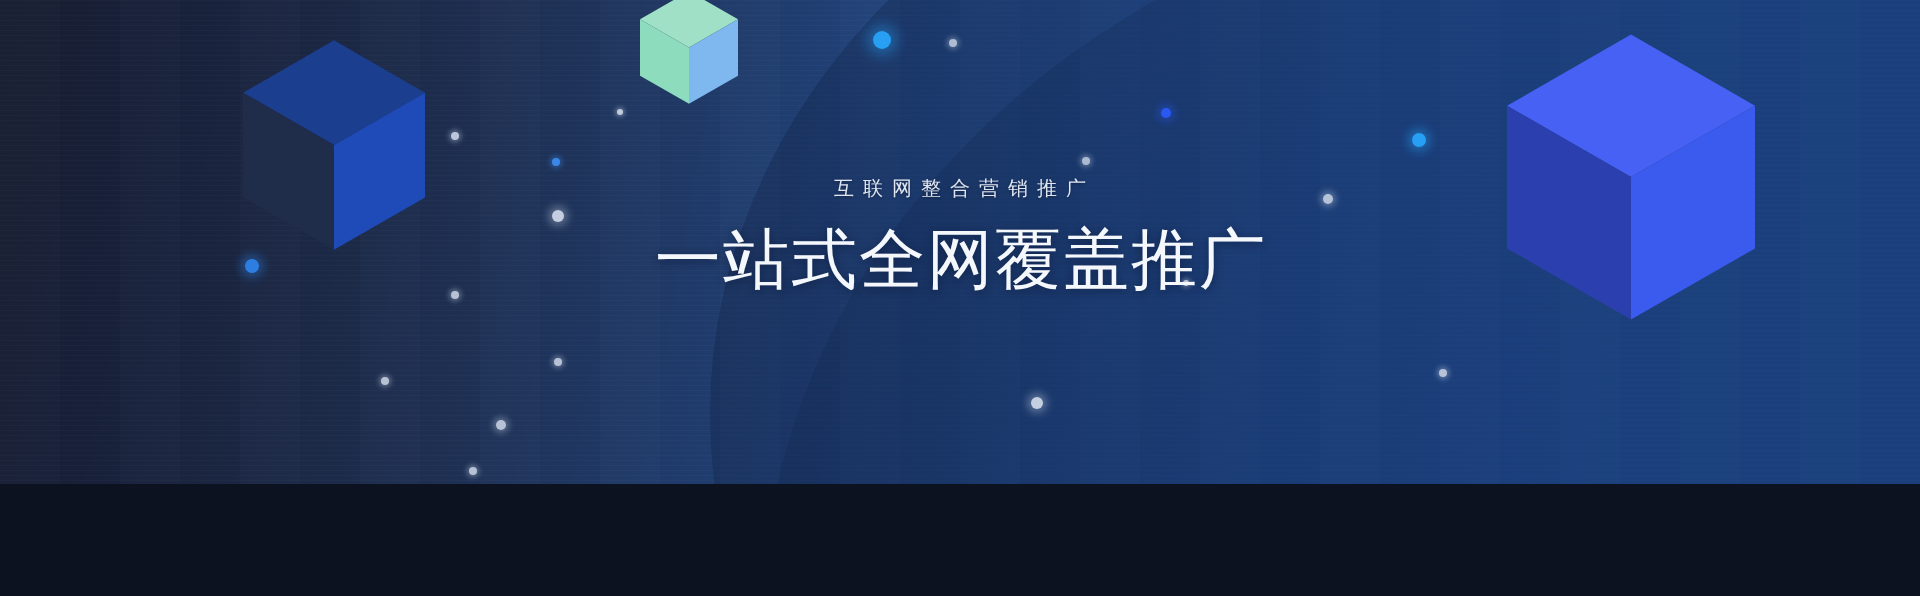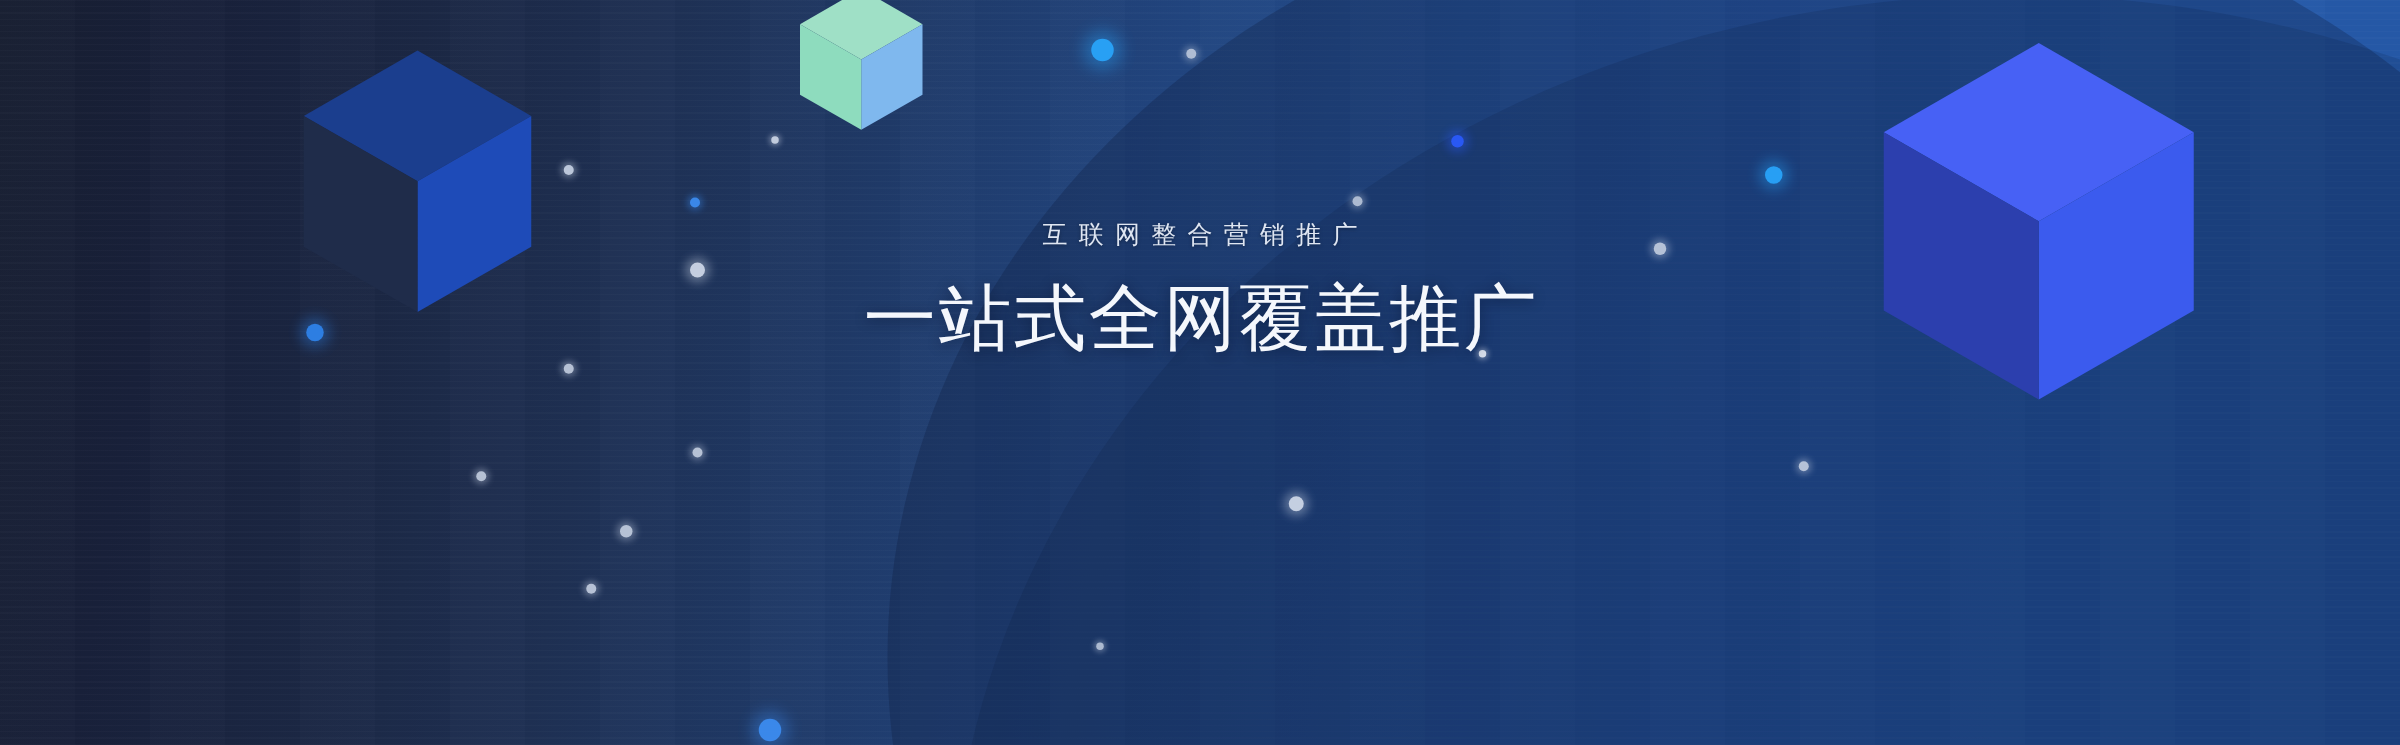--- a/index.html
+++ b/index.html
@@ -1,19 +1,19 @@
 <!DOCTYPE html>
 <html><head>
 <meta charset="utf-8">
 <style>
   html,body{margin:0;padding:0;background:#0d1220;}
   *{box-sizing:border-box;}
   .banner{
     position:relative;
-    width:1920px;height:596px;
+    width:1920px;height:484px;
     overflow:hidden;
     font-family:"Liberation Sans","DejaVu Sans",sans-serif;
     background:linear-gradient(100deg,
        #171e31 0%,
        #18203a 8%,
        #1b2744 17%,
        #1e3053 26%,
        #1f3a68 36%,
        #21457f 47%,
        #234e91 58%,
@@ -81,21 +81,21 @@
     font-size:20px;
     letter-spacing:9px;
     color:#dfe6f2;
     text-indent:9px;
     font-weight:400;
     line-height:1;
     margin:0 0 26px 0;
     text-shadow:0 1px 3px rgba(0,0,0,.35);
   }
   .headline{
-    font-size:58px;
+    font-size:66px;
     letter-spacing:2px;
     text-indent:2px;
     color:#f4f7fc;
     font-weight:400;
     line-height:1.08;
     margin:0 0 24px 0;
     text-shadow:0 2px 10px rgba(3,12,35,.45);
   }
   .tagline{
     font-size:21px;

